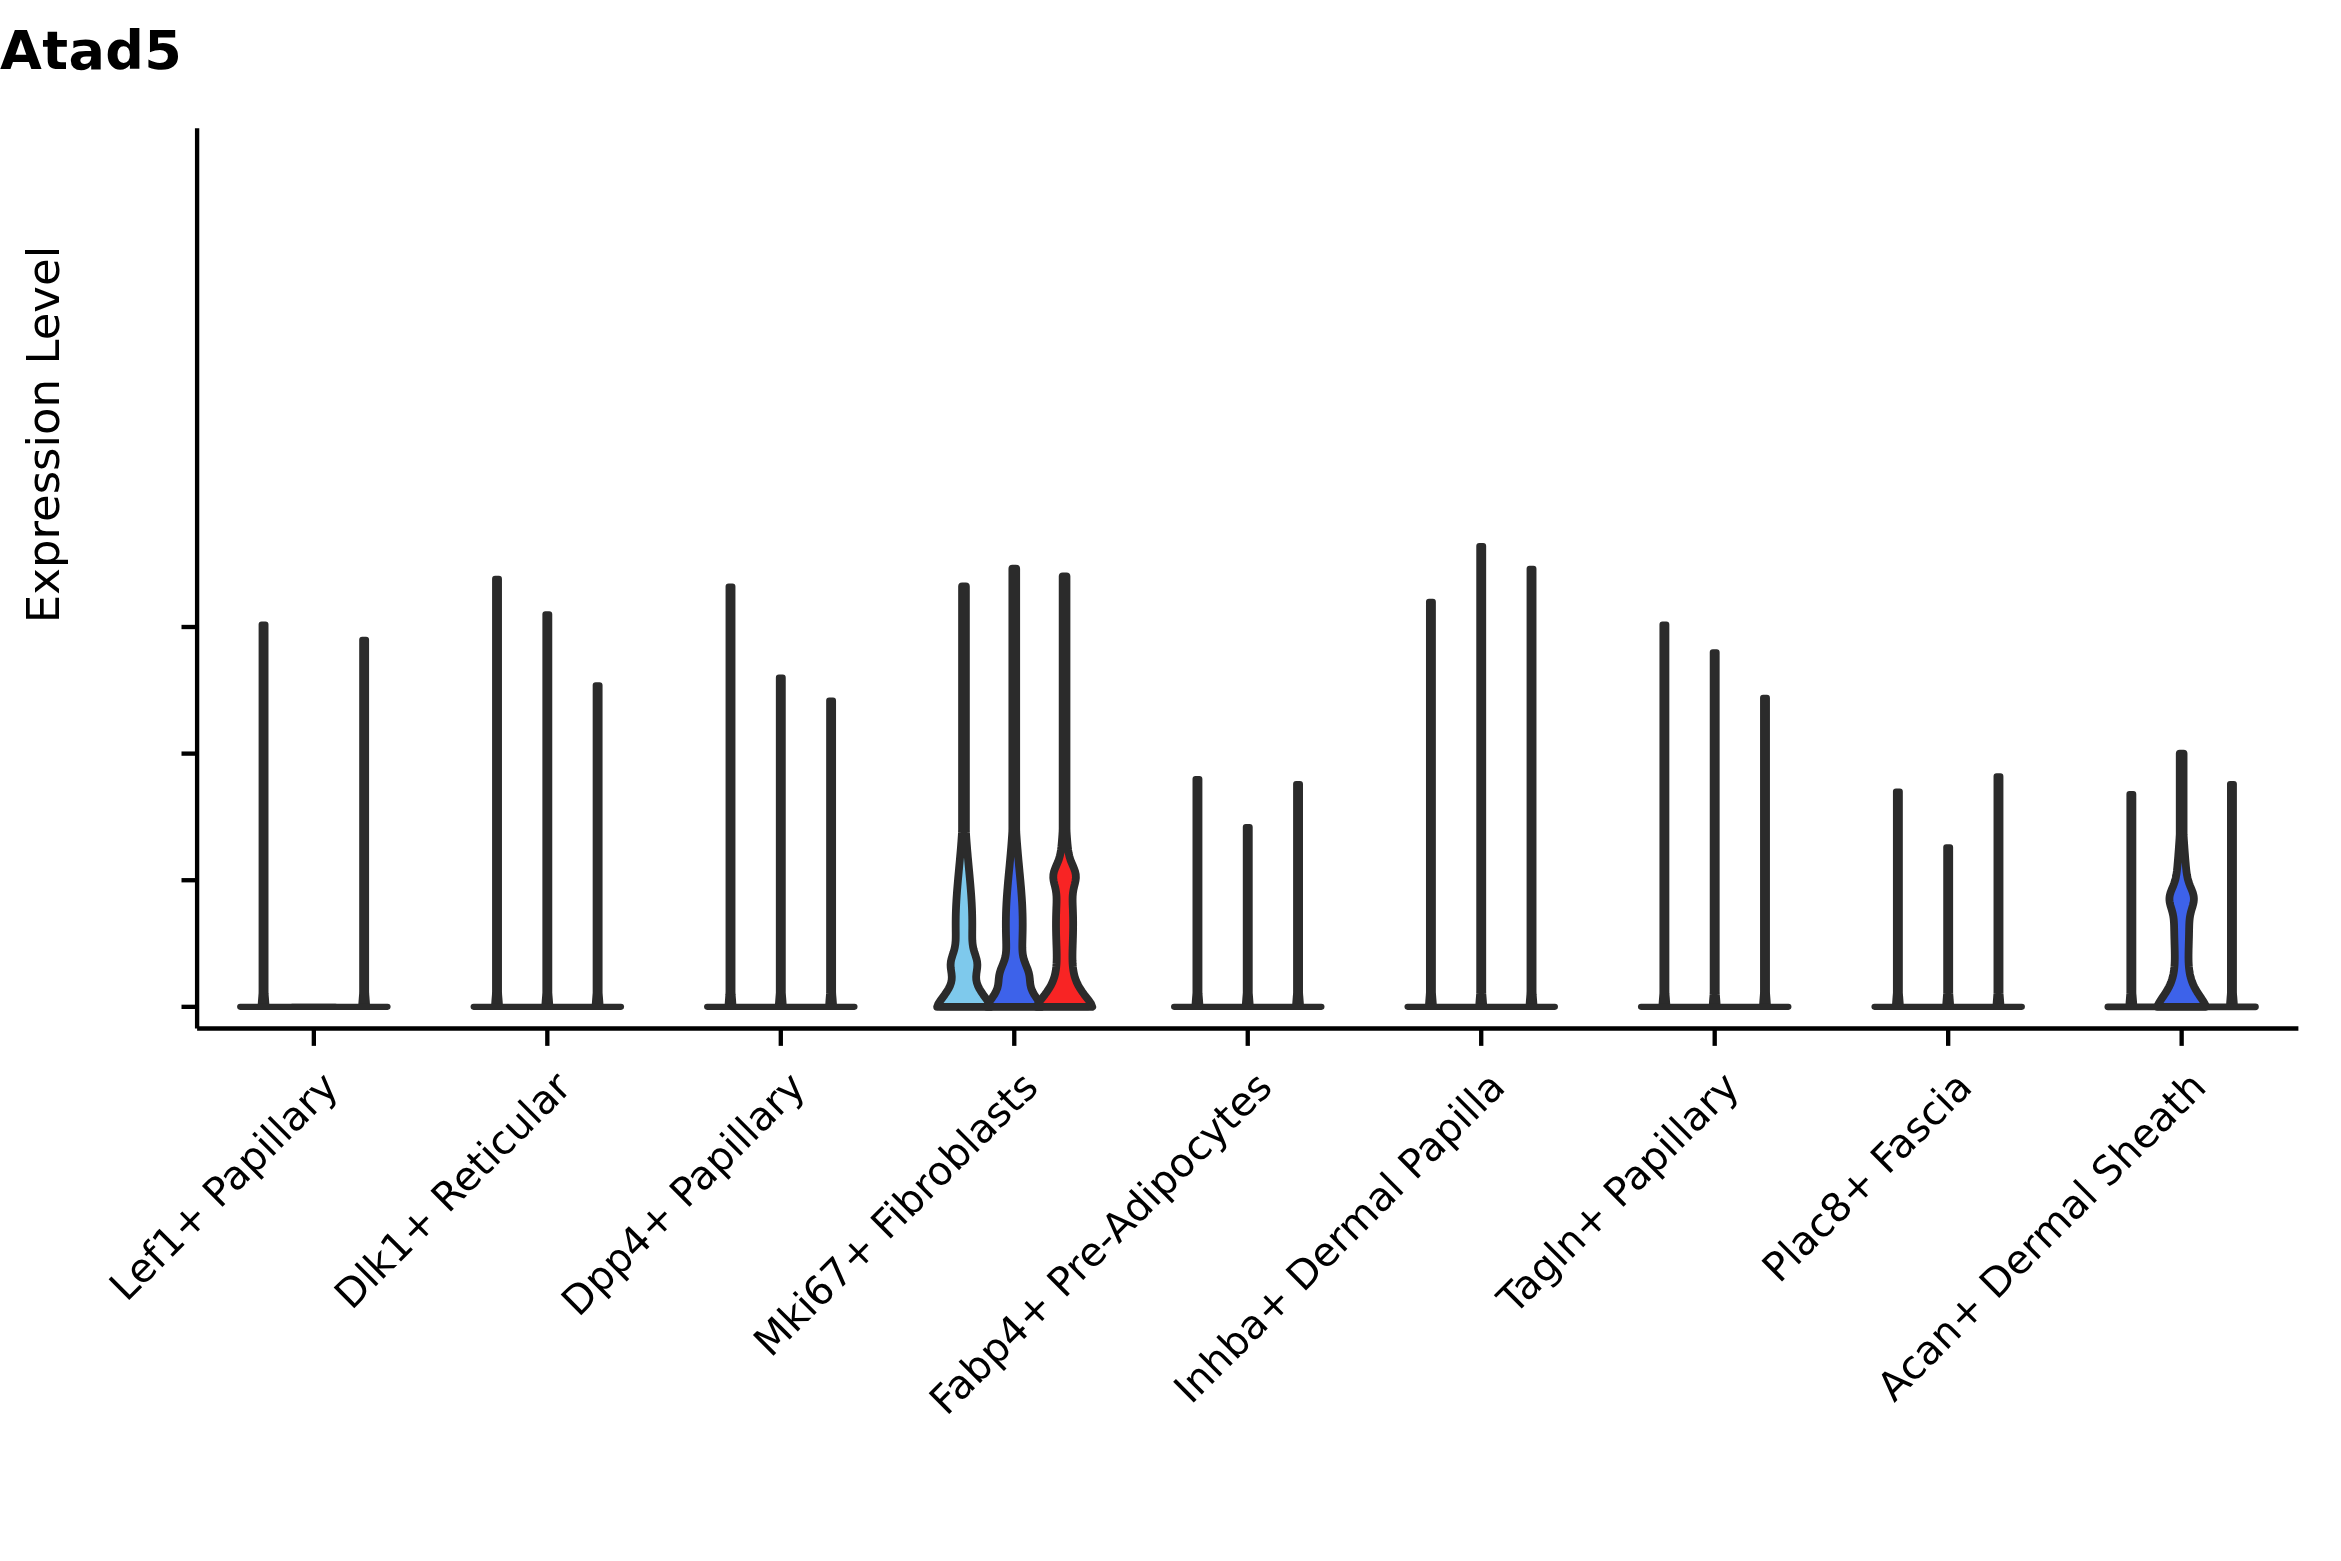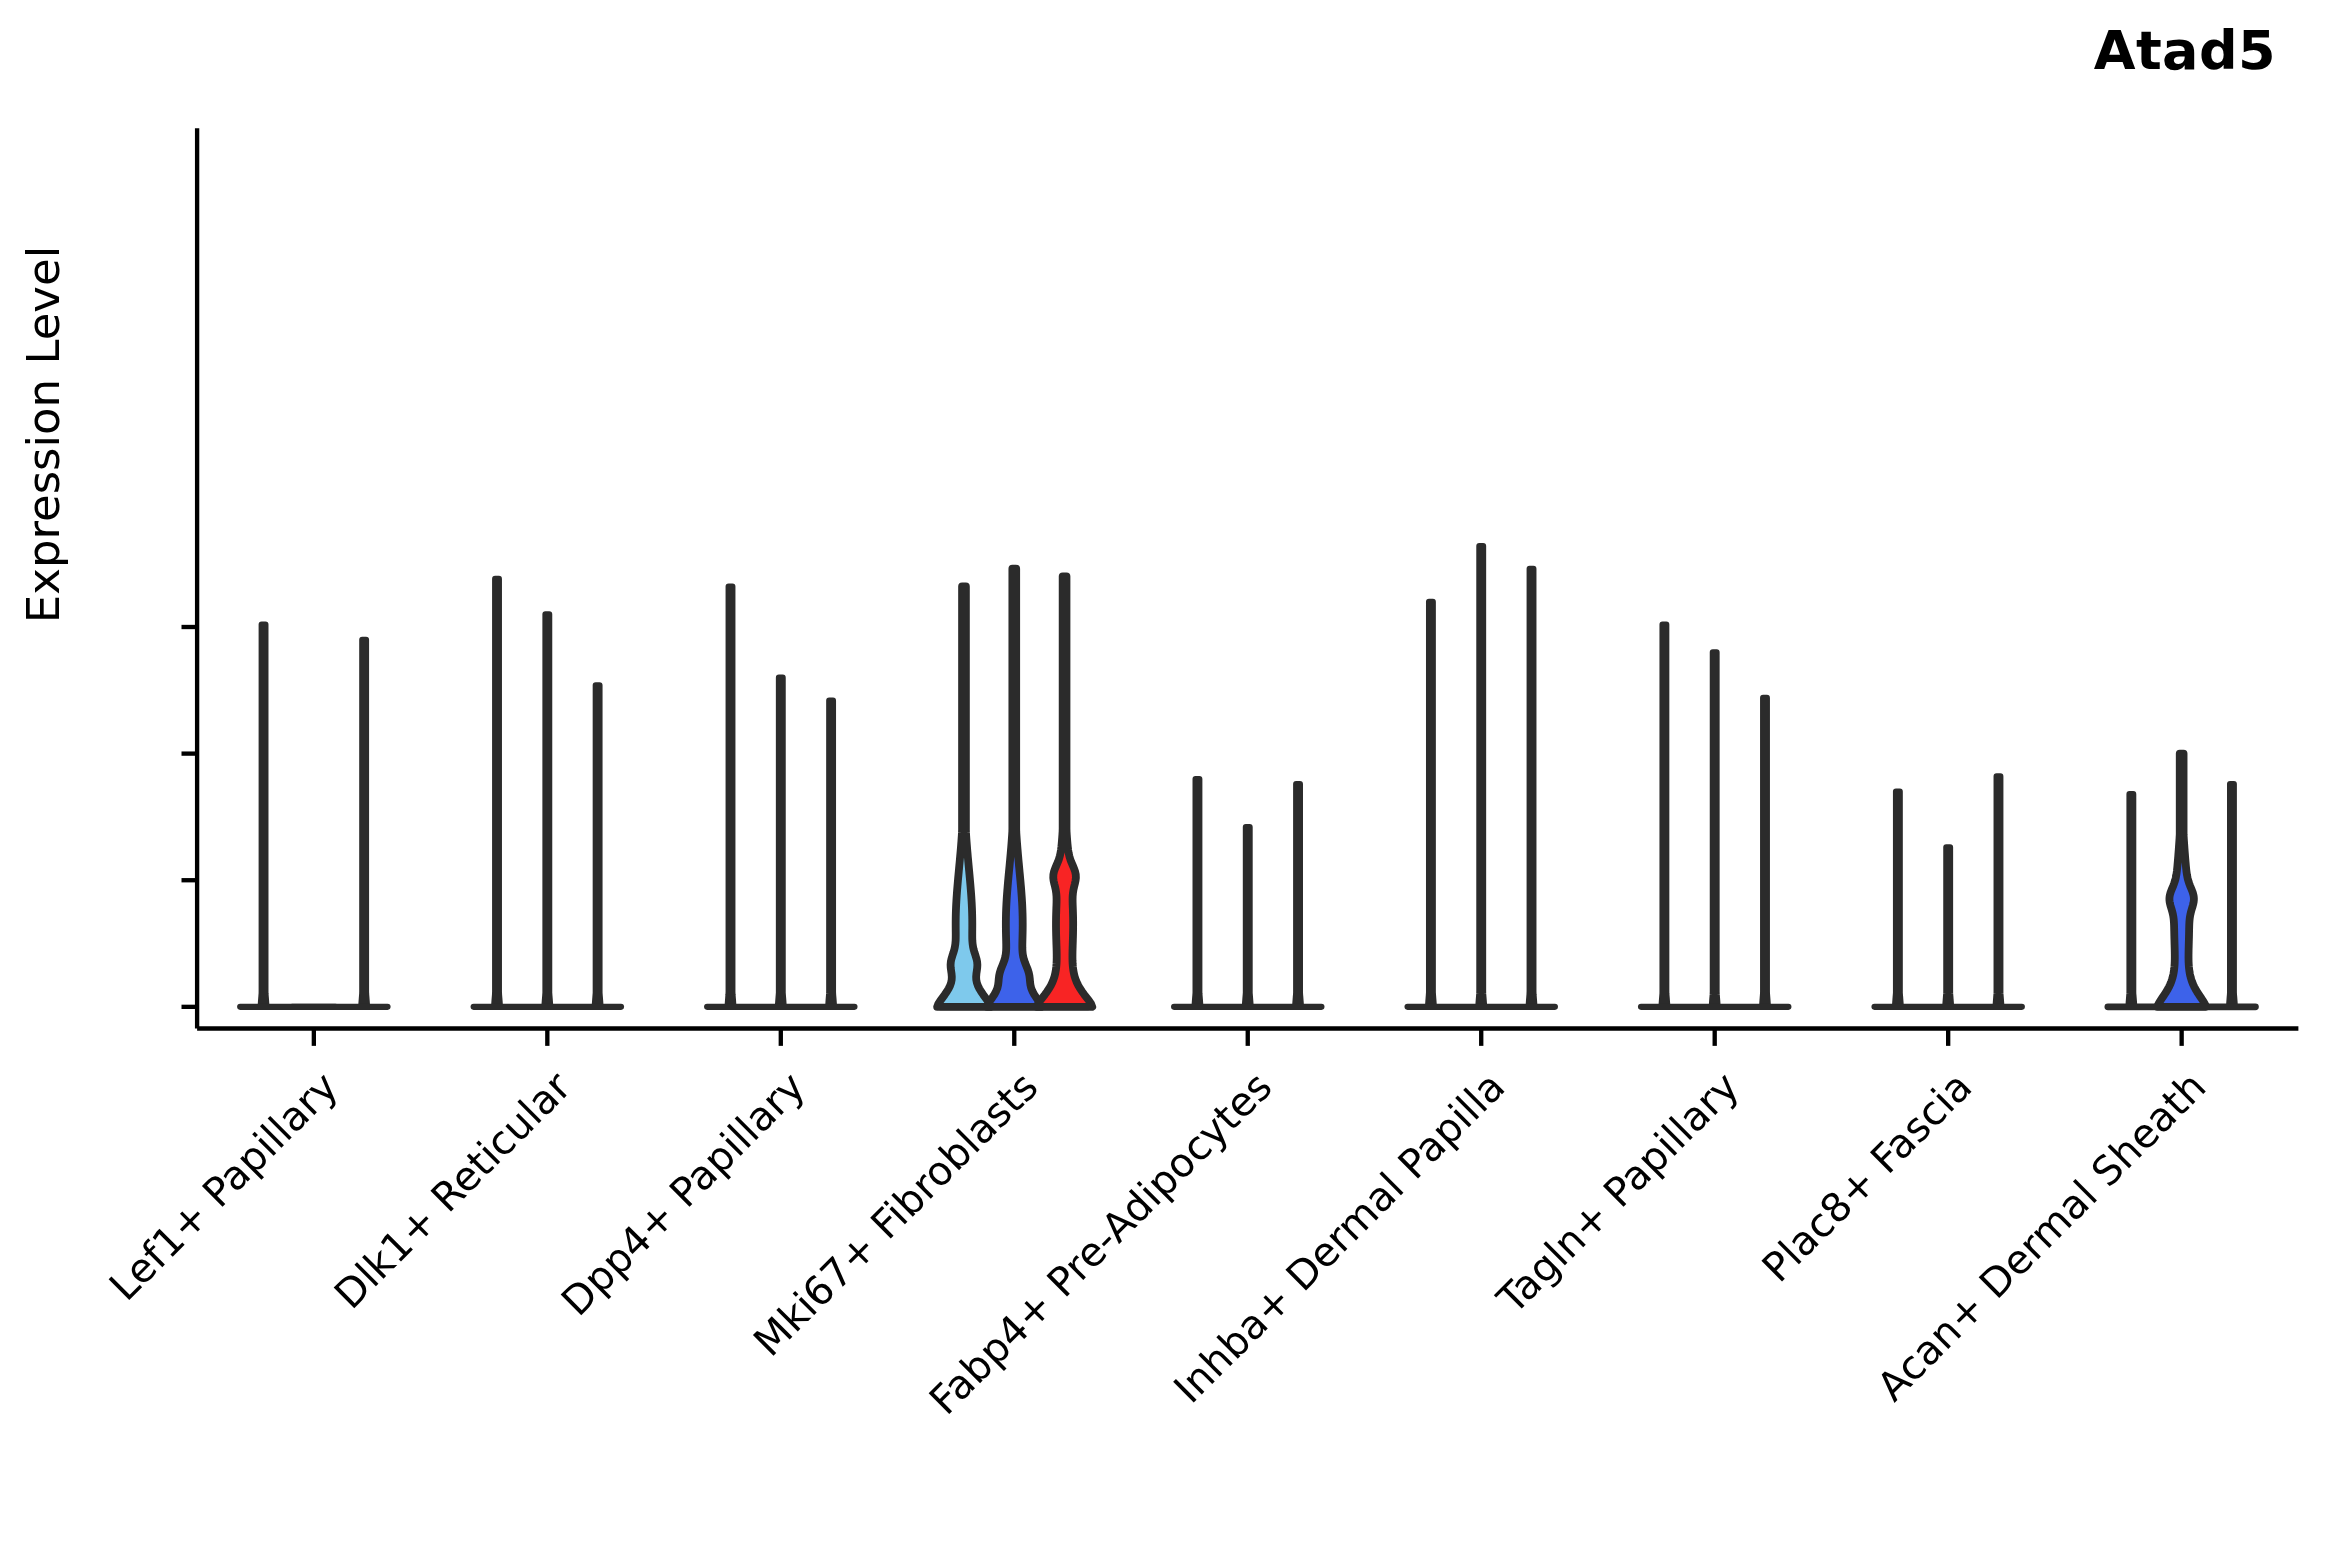--- a/index.html
+++ b/index.html
@@ -1,19 +1,19 @@
 <!DOCTYPE html>
 <html style="font-size:14px"><head>
 <meta charset="utf-8">
 <style>
   html,body{margin:0;padding:0;background:#ffffff;}
   body{width:2342px;height:1561px;font-family:"DejaVu Sans",sans-serif;overflow:hidden;}
   #root{position:relative;width:2342px;height:1561px;background:#ffffff;}
   #plot-title{
-    position:absolute;left:0;top:19px;width:2276px;text-align:right;
+    position:absolute;left:0;top:19px;width:2276px;text-align:left;
     font-size:54px;font-weight:bold;color:#000;letter-spacing:0.4px;
     font-family:"DejaVu Sans",sans-serif;
   }
   #ylabel{
     position:absolute;
     left:-286px;top:408px;width:659px;text-align:center;
     transform:rotate(-90deg);transform-origin:50% 50%;
     font-size:45px;color:#000;font-family:"DejaVu Sans",sans-serif;
     white-space:nowrap;
   }

